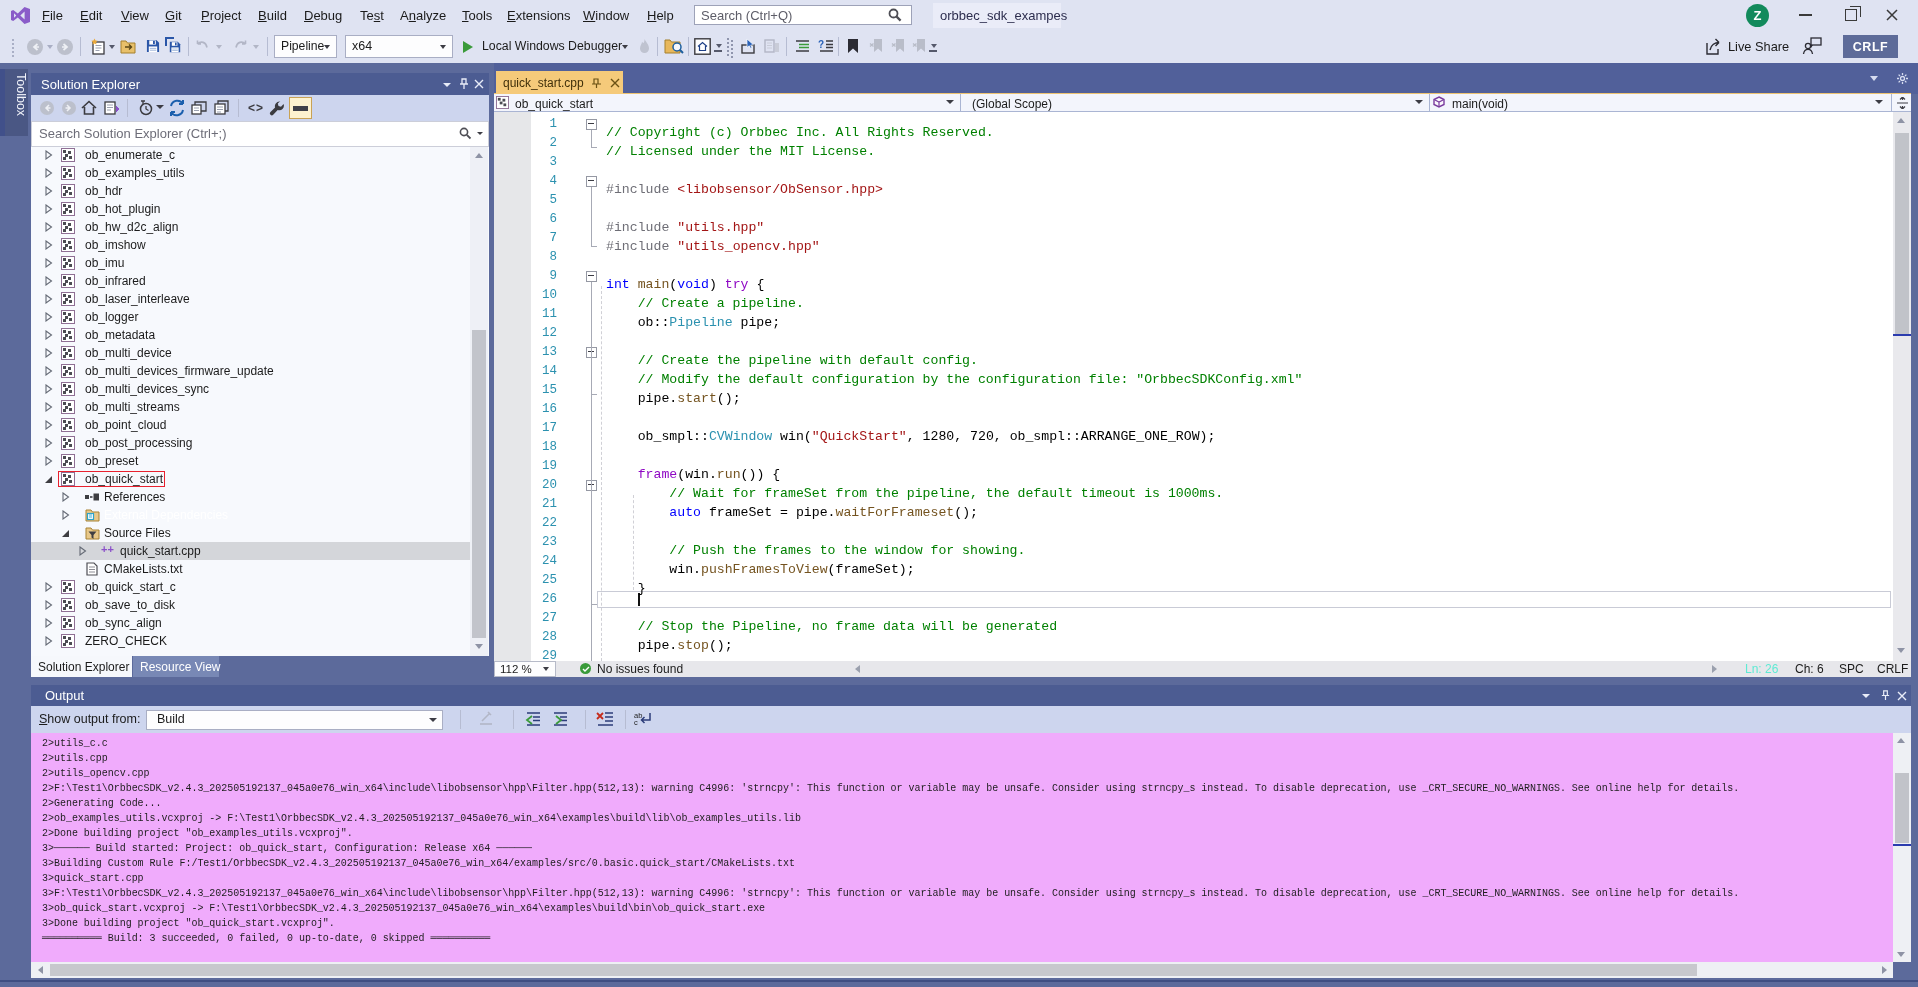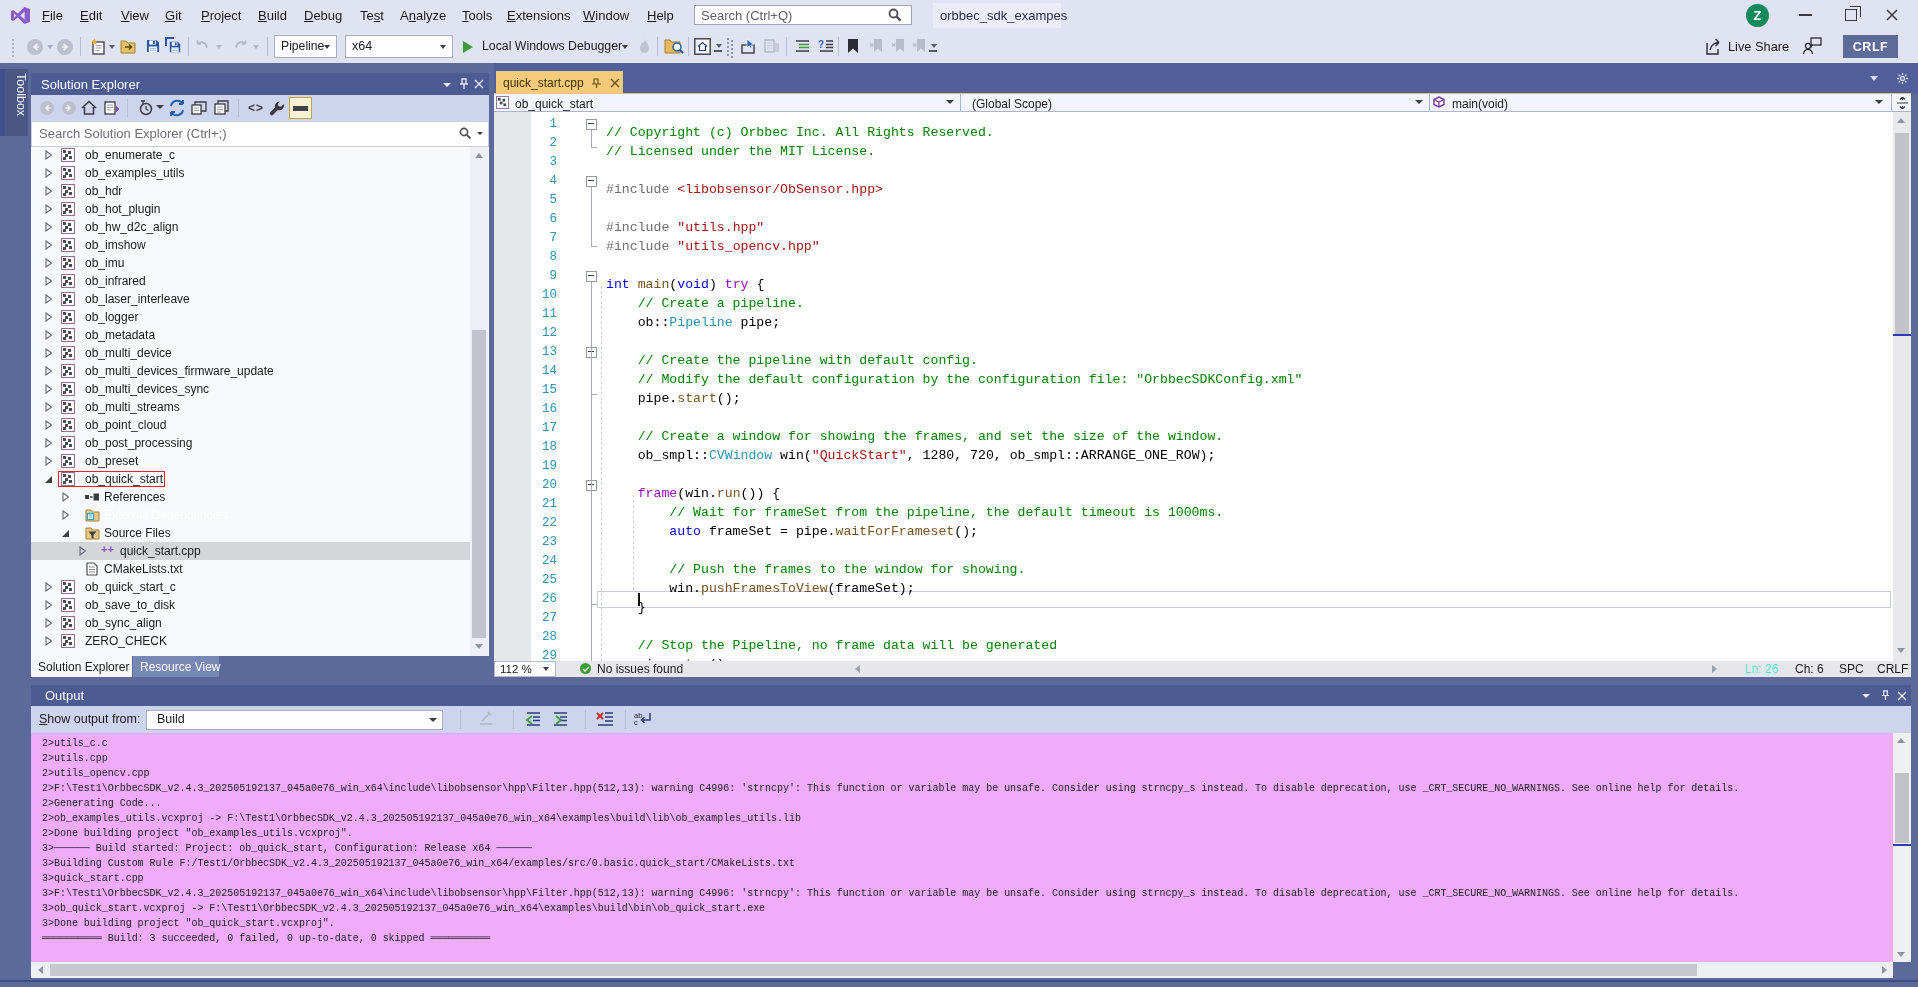--- a/index.html
+++ b/index.html
@@ -670,21 +670,20 @@
 <i class="pp">#include</i> <i class="s">"utils_opencv.hpp"</i>
 
 <i class="k">int</i> <i class="f">main</i>(<i class="k">void</i>) <i class="c">try</i> {
     <i class="g">// Create a pipeline.</i>
     ob::<i class="t">Pipeline</i> pipe;
 
     <i class="g">// Create the pipeline with default config.</i>
     <i class="g">// Modify the default configuration by the configuration file: "OrbbecSDKConfig.xml"</i>
     pipe.<i class="f">start</i>();
 
-    <i class="g">// Create a window for showing the frames, and set the size of the window.</i>
     ob_smpl::<i class="t">CVWindow</i> win(<i class="s">"QuickStart"</i>, 1280, 720, ob_smpl::ARRANGE_ONE_ROW);
 
     <i class="c">frame</i>(win.<i class="f">run</i>()) {
         <i class="g">// Wait for frameSet from the pipeline, the default timeout is 1000ms.</i>
         <i class="k">auto</i> frameSet = pipe.<i class="f">waitForFrameset</i>();
 
         <i class="g">// Push the frames to the window for showing.</i>
         win.<i class="f">pushFramesToView</i>(frameSet);
     }
 

